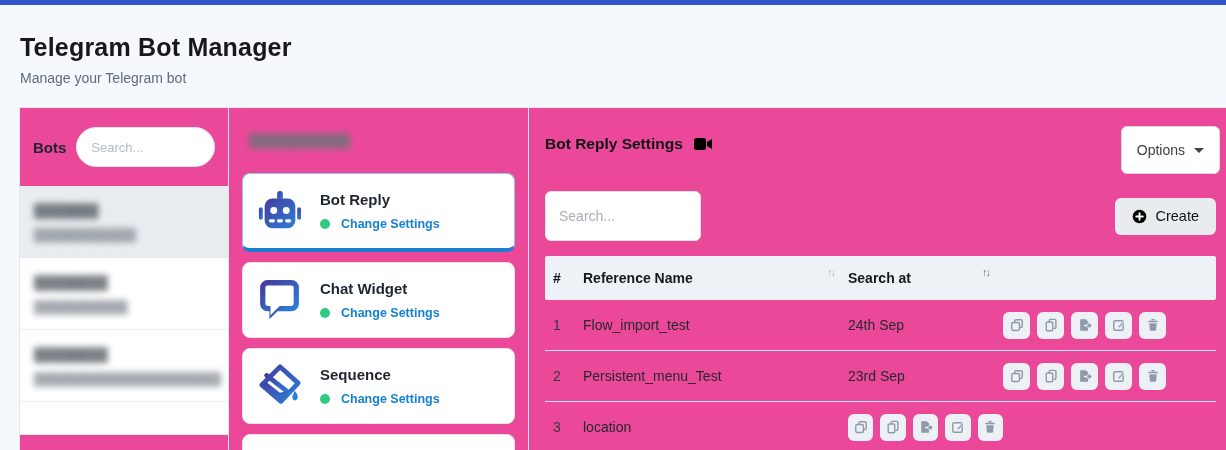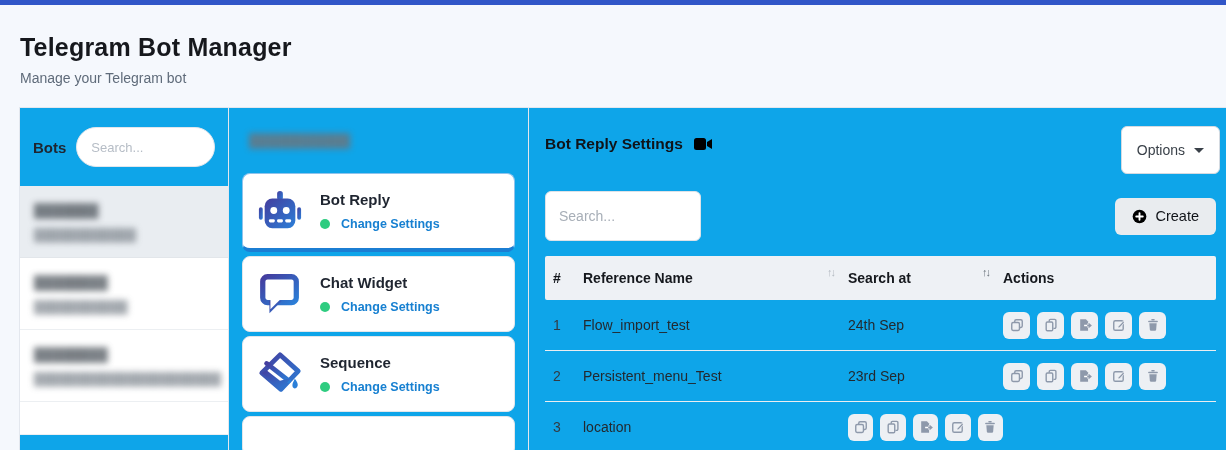--- a/index.html
+++ b/index.html
@@ -6,41 +6,41 @@
   html,body { width:1226px; height:450px; overflow:hidden; }
   body { font-family:"Liberation Sans", sans-serif; background:#f5f8fd; position:relative; }
 
   .topstrip { height:5px; background:#3156c8; }
 
   .page-header { padding:28px 0 0 20px; }
   .page-title { font-size:25px; font-weight:700; color:#16181d; letter-spacing:.2px; }
   .page-subtitle { margin-top:8px; font-size:14px; color:#5f6b7a; }
 
   .panel { position:absolute; left:19px; top:107px; right:0; bottom:0;
-           background:#0ea5e9; border-top:1px solid #e3e7ee; border-left:1px solid #e3e7ee;
+           background:#ec4899; border-top:1px solid #e3e7ee; border-left:1px solid #e3e7ee;
            display:flex; overflow:hidden; }
 
   
   .col-bots { width:209px; border-right:1px solid #e3e7ee; flex:none; display:flex; flex-direction:column; }
   .bots-header { display:flex; align-items:center; gap:10px; padding:19px 13px; }
   .bots-title { font-size:15px; font-weight:700; color:#1f2530; }
   .bots-search { flex:1; min-width:0; height:40px; border:1px solid #e1e6ec; border-radius:20px;
                  padding:0 14px; font-size:13px; color:#333; outline:none; font-family:inherit; }
   .bots-search::placeholder { color:#b6bdc6; }
   .bot-item { padding:17px 14px 15px; border-bottom:1px solid #eceff2; background:#fff; }
   .bot-item.selected { background:#e9edf1; border-bottom:1px solid #e2e6ea; }
   .bot-name { font-size:13px; font-weight:700; color:#585f66; }
   .bot-user { margin-top:10px; font-size:12px; color:#8d949b; }
   .blur { filter:blur(3px); opacity:.8; }
 
   
   .col-cards { width:300px; border-right:1px solid #e3e7ee; flex:none; padding:18px 13px 0; }
   .panel-botname { margin:7px 0 0 7px; font-size:13px; color:#6d747b; }
   .cards { margin-top:25px; }
-  .card { border:1px solid #e2e6ea; border-radius:8px; padding:14px; margin-bottom:4px;
+  .card { border:1px solid #e2e6ea; border-radius:8px; padding:14px; margin-bottom:10px;
           display:flex; align-items:center; gap:17px; background:#fff; cursor:pointer; }
   .card.selected { border:1px solid #8fc3ec; border-bottom:4px solid #1b7ed3; }
   .card-icon { width:46px; height:46px; flex:none; }
   .card-title { font-size:15px; font-weight:600; color:#1f2530; }
   .card-status { display:flex; align-items:center; gap:11px; margin-top:9px; }
   .status-dot { width:10px; height:10px; border-radius:50%; background:#2ecc80; }
   .change-link { font-size:12.5px; font-weight:700; color:#1780d1; text-decoration:none; }
   .card-ghost { height:40px; margin-bottom:0; }
 
   
@@ -213,21 +213,20 @@
       <div class="t-row t-head">
         <div class="th">#</div>
         <div class="th th-sortable">
           <span>Reference Name</span>
           <span class="sort-glyph sort-light">↑↓</span>
         </div>
         <div class="th th-sortable">
           <span>Search at</span>
           <span class="sort-glyph sort-dark">↑↓</span>
         </div>
-        <div class="th">Actions</div>
       </div>
 
       <div class="t-body">
 
         <div class="t-row">
           <div class="td-num">1</div>
           <div class="td-name">Flow_import_test</div>
           <div class="td-date">24th Sep</div>
           <div class="actions-cell">
             <button class="action-btn">

